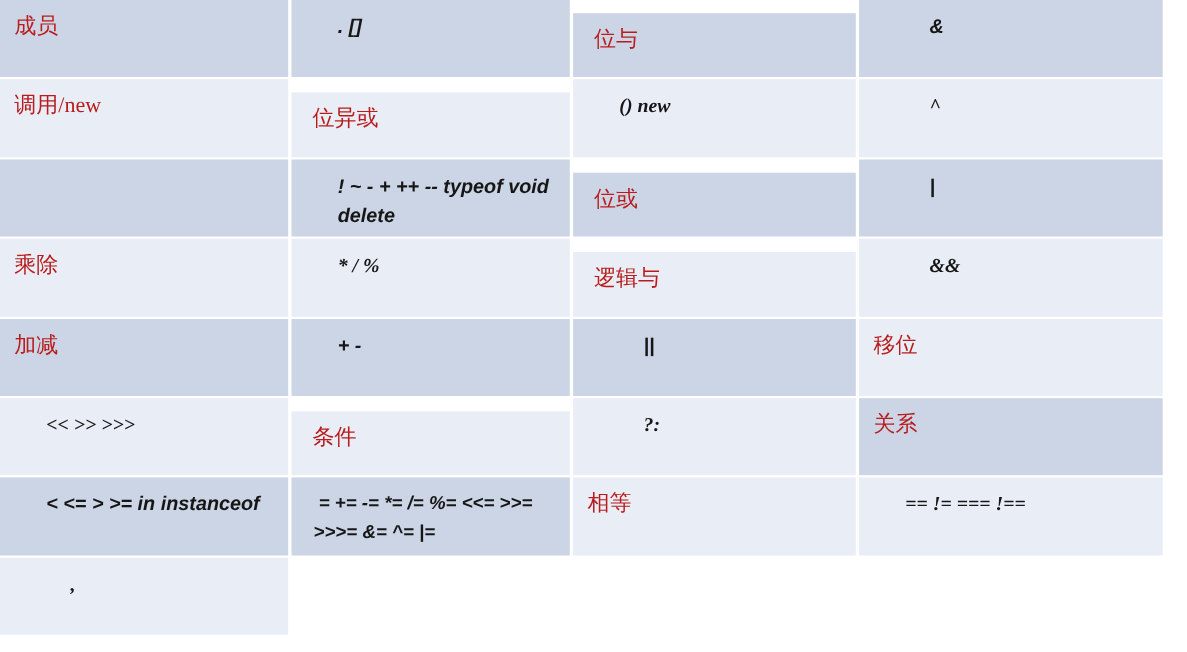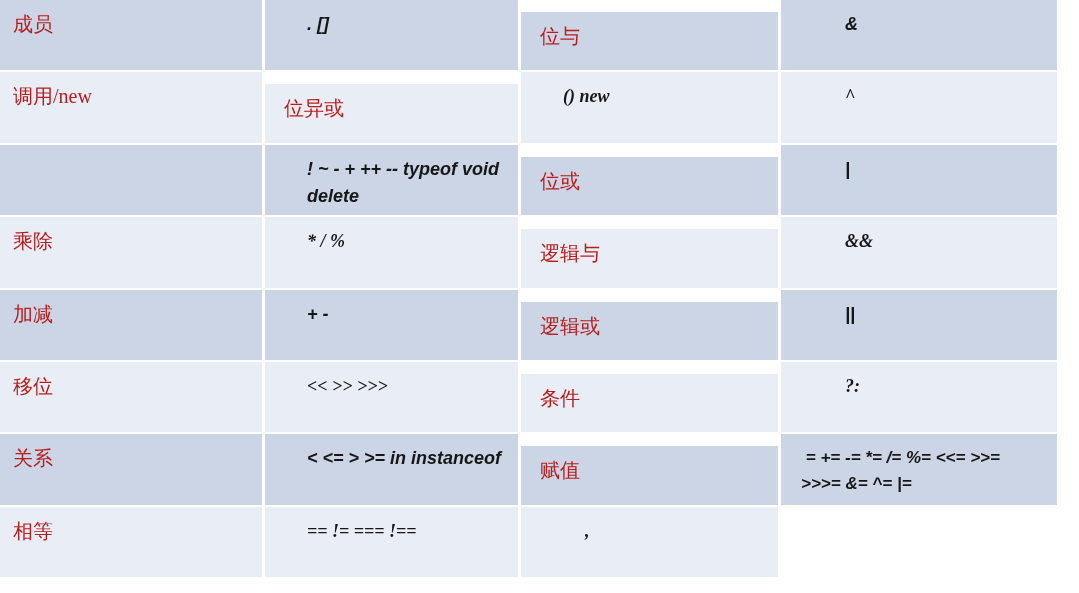--- a/index.html
+++ b/index.html
@@ -76,28 +76,26 @@
       <div class="cell col2 op-col dark">! ~ - + ++ -- typeof void
 delete</div>
       <div class="cell col3 label-col dark">位或</div>
       <div class="cell col4 op-col dark short">|</div>
       <div class="cell col1 label-col light">乘除</div>
       <div class="cell col2 op-col light">* / %</div>
       <div class="cell col3 label-col light">逻辑与</div>
       <div class="cell col4 op-col light short">&amp;&amp;</div>
       <div class="cell col1 label-col dark">加减</div>
       <div class="cell col2 op-col dark">+ -</div>
-      <div class="cell col3 label-col dark">逻辑或</div>
       <div class="cell col4 op-col dark short">||</div>
       <div class="cell col1 label-col light">移位</div>
       <div class="cell col2 op-col light">&lt;&lt; &gt;&gt; &gt;&gt;&gt;</div>
       <div class="cell col3 label-col light">条件</div>
       <div class="cell col4 op-col light short">?:</div>
       <div class="cell col1 label-col dark">关系</div>
       <div class="cell col2 op-col dark">&lt; &lt;= &gt; &gt;= in instanceof</div>
-      <div class="cell col3 label-col dark">赋值</div>
       <div class="cell col4 op-col dark long"> = += -= *= /= %= &lt;&lt;= &gt;&gt;=
 &gt;&gt;&gt;= &amp;= ^= |=</div>
       <div class="cell col1 label-col light">相等</div>
       <div class="cell col2 op-col light">== != === !==</div>
       <div class="cell col4 op-col light short">,</div>
     </div>
 </div>
 
 </body></html>

